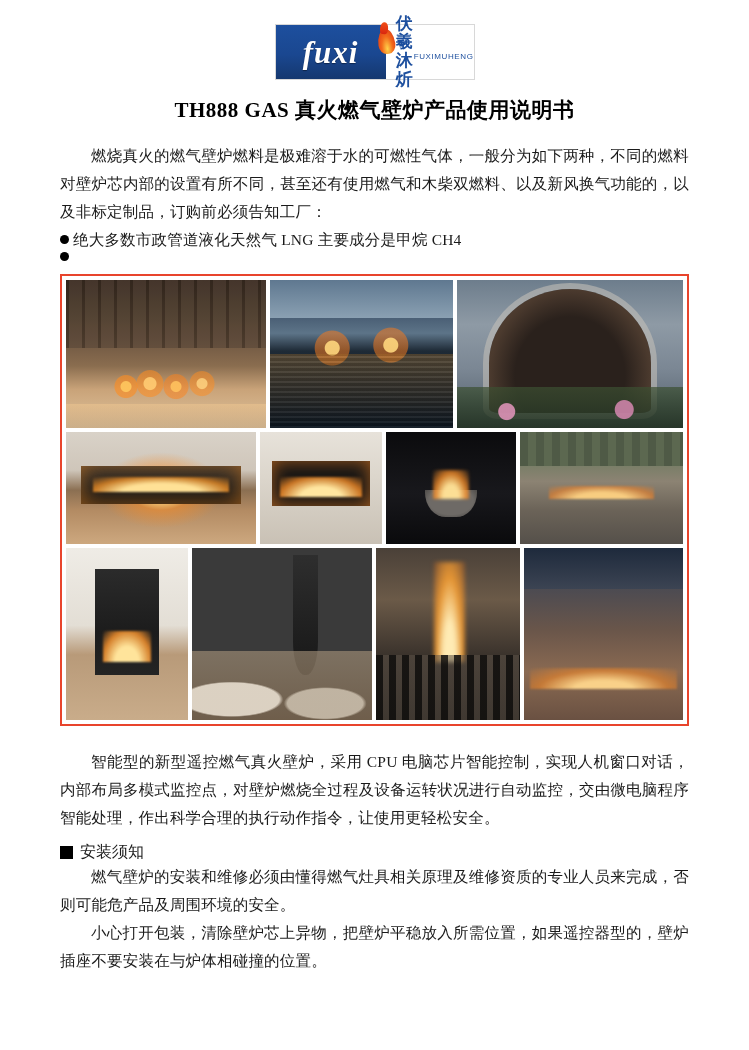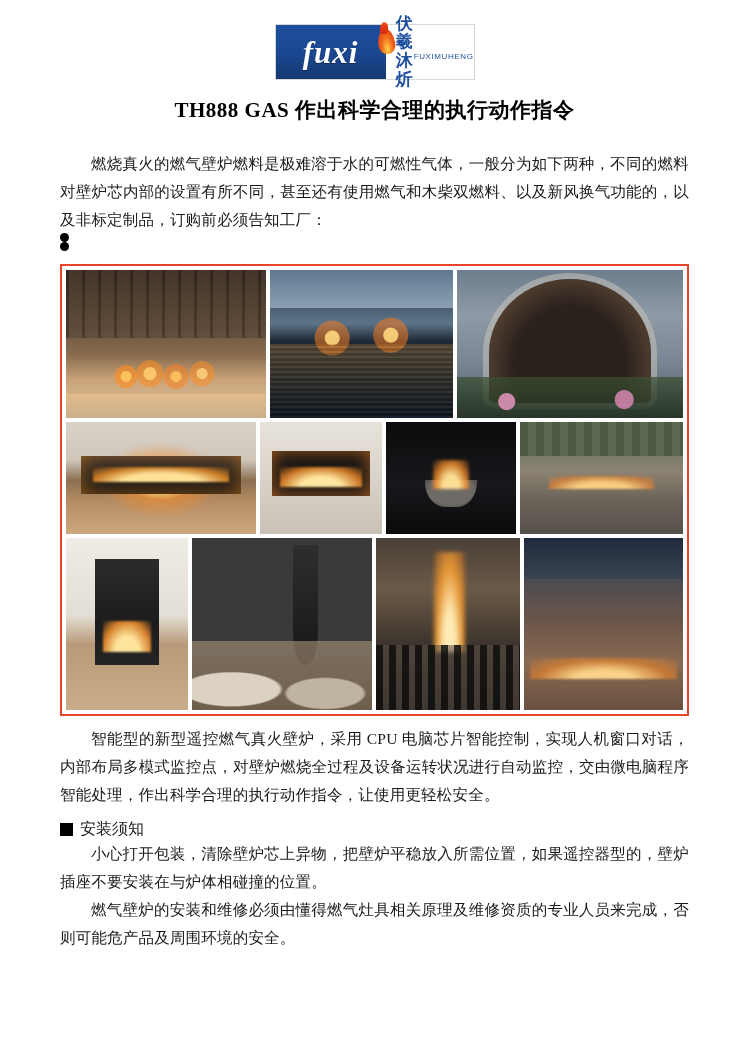--- a/index.html
+++ b/index.html
@@ -118,21 +118,21 @@
   
   .para {
     font-size: 15.5px;
     line-height: 28px;
     text-align: justify;
     text-justify: inter-ideograph;
     margin: 0;
     letter-spacing: .2px;
   }
   .para.indent { text-indent: 2em; }
-  .intro { margin-top: 26px; }
+  .intro { margin-top: 18px; }
 
   .bullet-line {
     font-size: 15.5px;
     line-height: 27px;
     display: flex;
     align-items: baseline;
     letter-spacing: .2px;
   }
   .dot {
     width: 9px;
@@ -373,47 +373,48 @@
     font-size: 16px;
     font-weight: normal;
     margin-top: 10px;
   }
   .sec-square {
     width: 13px; height: 13px;
     background: #000;
     margin-right: 7px;
     display: inline-block;
   }
-  .lower-text { margin-top: 9px; }
+  .lower-text { margin-top: 22px; }
   .p-gap { margin-top: 0; }
 </style>
 </head>
 <body>
 
 <div class="page">
 
   <div class="logo-wrap">
     <div class="logo">
       <div class="logo-left">
         <span class="logo-fuxi">fuxi</span>
         <span class="logo-flame"></span>
       </div>
       <div class="logo-right">
         <span class="logo-cn">伏羲沐炘</span>
         <span class="logo-py">FUXIMUHENG</span>
       </div>
     </div>
   </div>
 
-  <div class="title">TH888 GAS 作出科学合理的执行动作指令</div>
+  <div class="title">TH888 GAS 真火燃气壁炉产品使用说明书</div>
 
   <p class="para indent intro">燃烧真火的燃气壁炉燃料是极难溶于水的可燃性气体，一般分为如下两种，不同的燃料对壁炉芯内部的设置有所不同，甚至还有使用燃气和木柴双燃料、以及新风换气功能的，以及非标定制品，订购前必须告知工厂：</p>
 
   <div class="bullet-line">
     <span class="dot"></span>
+    <span>绝大多数市政管道液化天然气 LNG 主要成分是甲烷 CH4</span>
   </div>
   <div class="bullet-line">
     <span class="dot"></span>
   </div>
 
   <div class="collage">
 
     <div class="collage-row">
       <div class="cell sc-lobby" style="width:200px;height:148px;"></div>
       <div class="cell sc-pool" style="width:183px;height:148px;"></div>
@@ -436,16 +437,16 @@
 
   </div>
 
   <p class="para indent lower-text">智能型的新型遥控燃气真火壁炉，采用 CPU 电脑芯片智能控制，实现人机窗口对话，内部布局多模式监控点，对壁炉燃烧全过程及设备运转状况进行自动监控，交由微电脑程序智能处理，作出科学合理的执行动作指令，让使用更轻松安全。</p>
 
   <div class="sec-head">
     <span class="sec-square"></span>
     <span>安装须知</span>
   </div>
 
+  <p class="para indent p-gap">燃气壁炉的安装和维修必须由懂得燃气灶具相关原理及维修资质的专业人员来完成，否则可能危产品及周围环境的安全。</p>
   <p class="para indent p-gap">小心打开包装，清除壁炉芯上异物，把壁炉平稳放入所需位置，如果遥控器型的，壁炉插座不要安装在与炉体相碰撞的位置。</p>
-  <p class="para indent p-gap">燃气壁炉的安装和维修必须由懂得燃气灶具相关原理及维修资质的专业人员来完成，否则可能危产品及周围环境的安全。</p>
 
 </div>
 
 </body></html>

